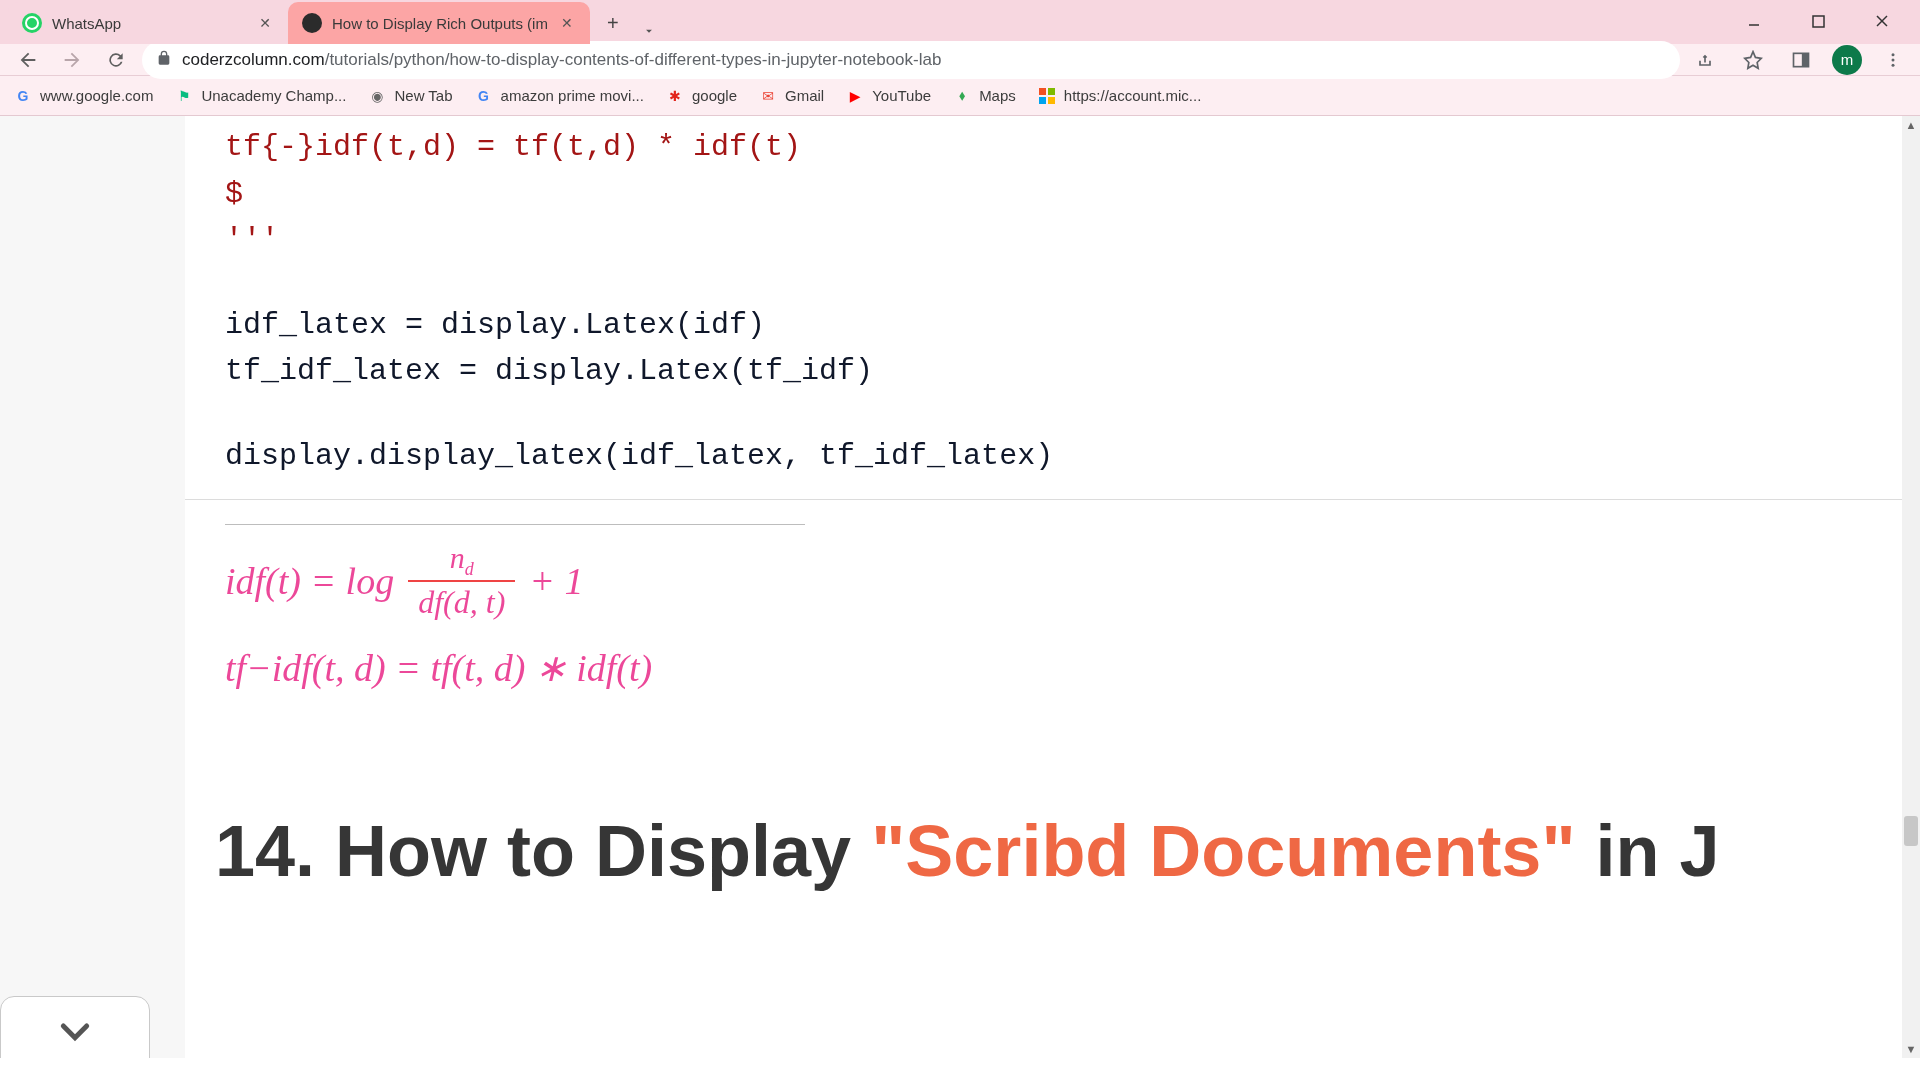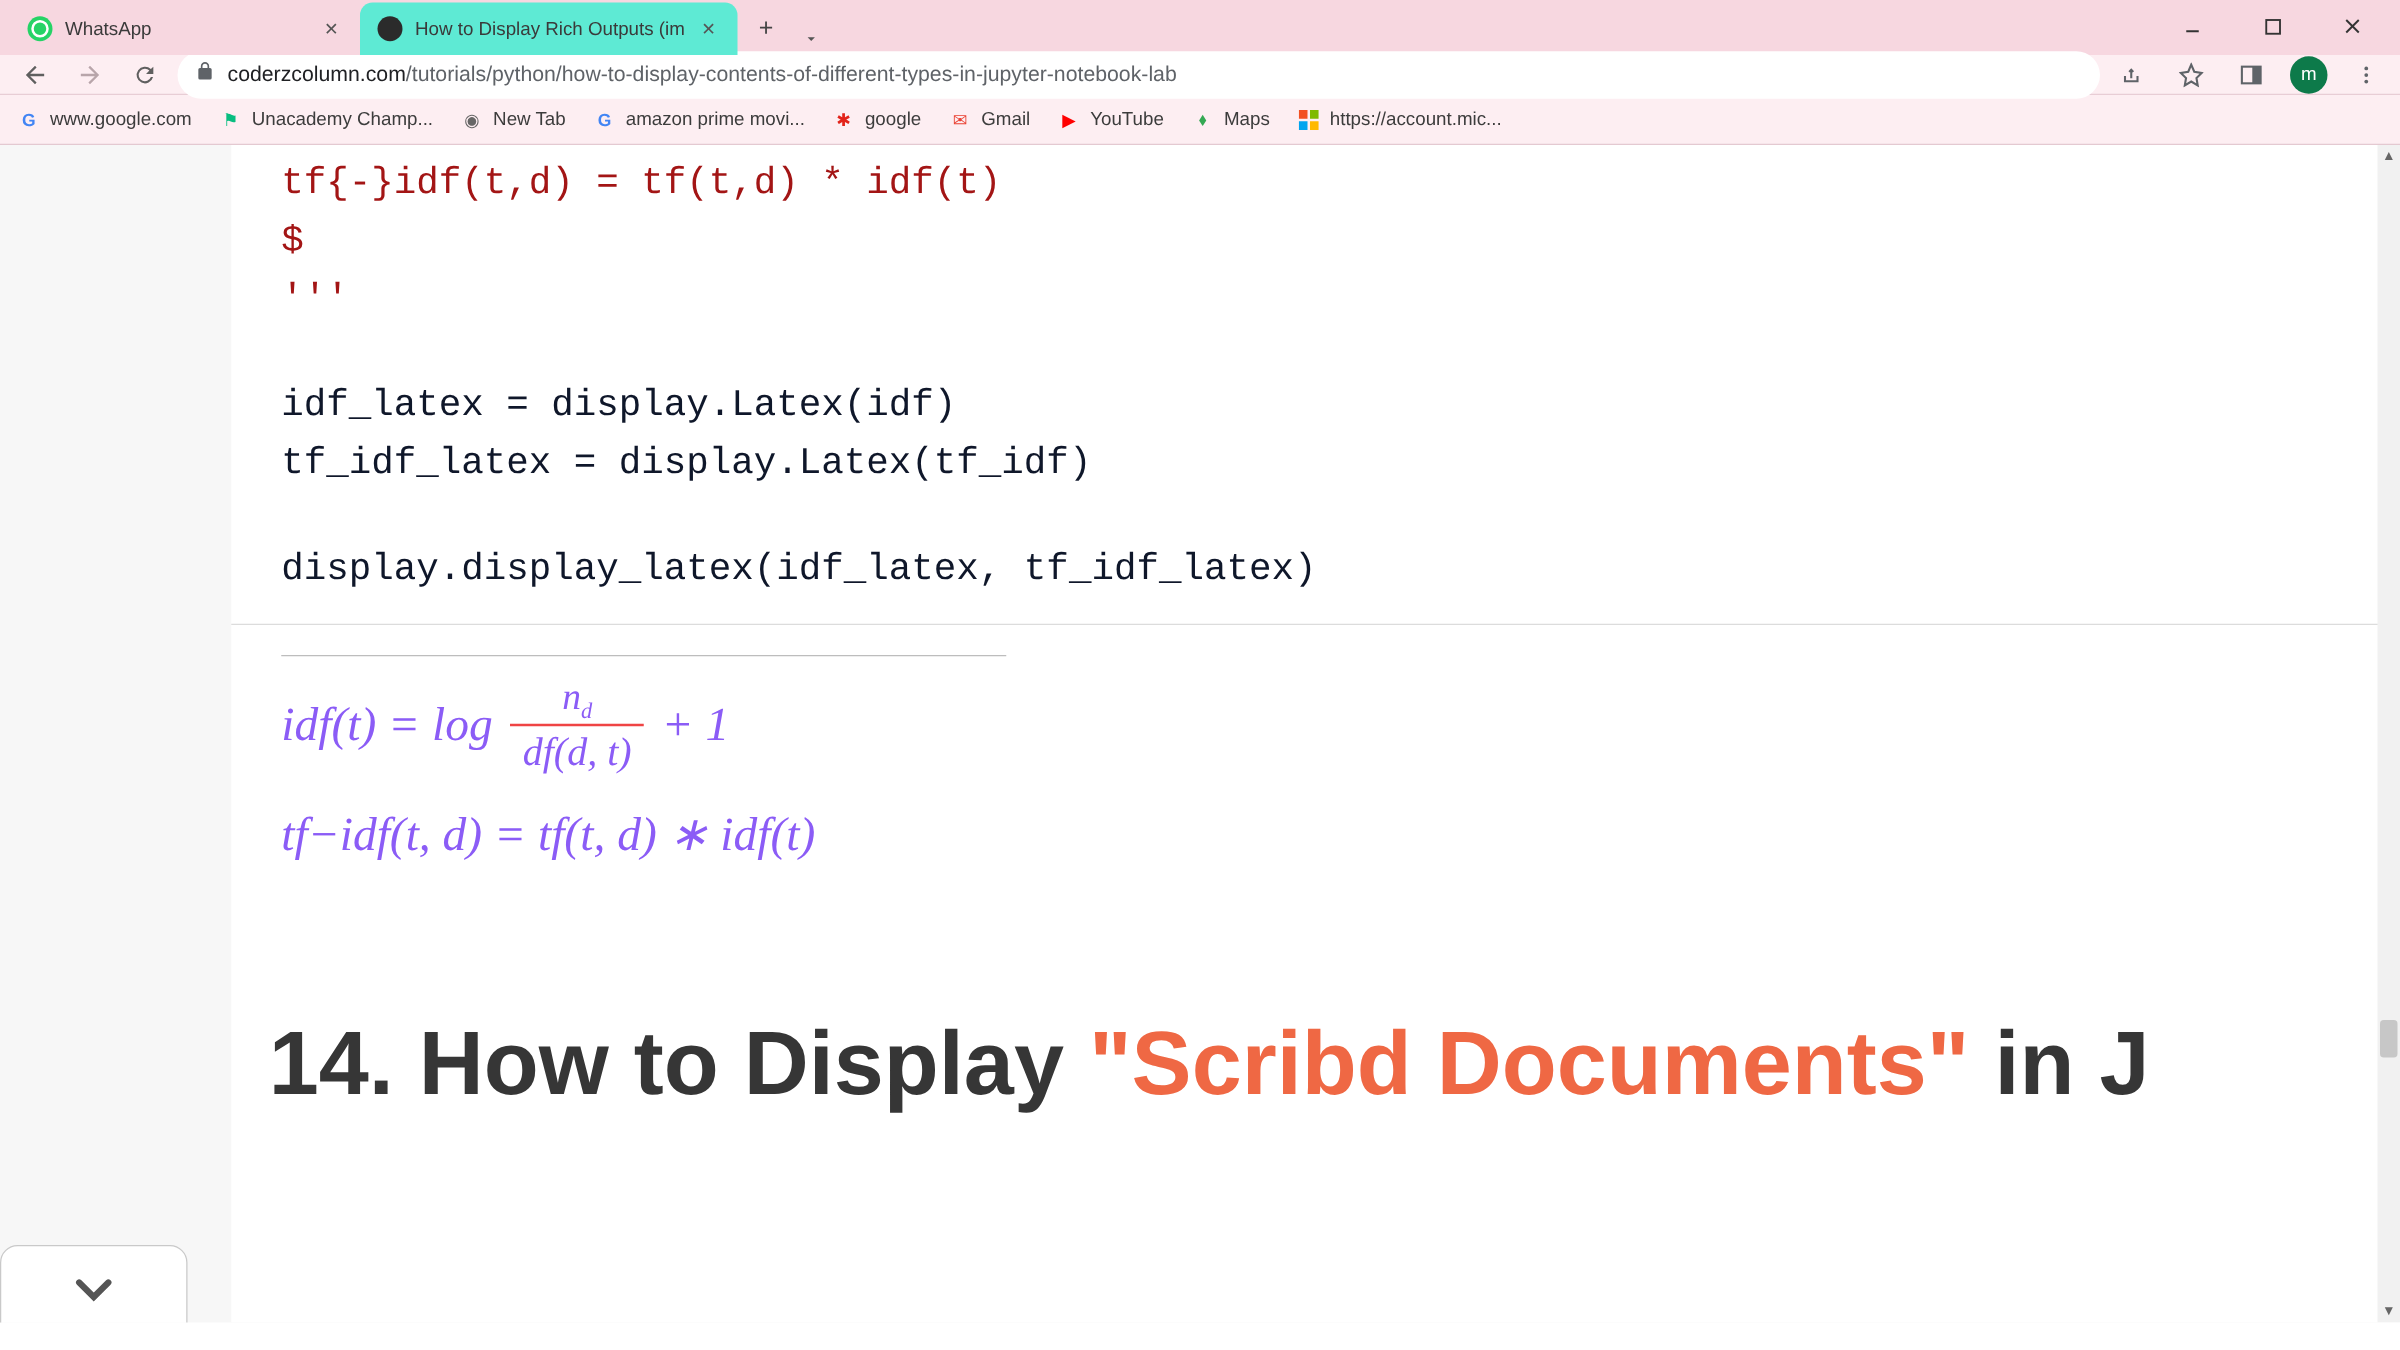--- a/index.html
+++ b/index.html
@@ -1,21 +1,21 @@
 <!DOCTYPE html>
 <html><head>
 <meta charset="utf-8">
 <style>
 * { margin: 0; padding: 0; box-sizing: border-box; }
 body { font-family: "Segoe UI", Arial, sans-serif; background: #fff; overflow: hidden; width: 1920px; height: 1080px; }
 
 
 .titlebar { background: #f7d7e0; height: 44px; display: flex; align-items: flex-end; padding: 0 8px; }
 .tab { background: #f7d7e0; height: 42px; display: flex; align-items: center; padding: 0 14px; gap: 10px; border-radius: 10px 10px 0 0; min-width: 280px; max-width: 310px; position: relative; }
-.tab.active { background: #5eead4; }
+.tab.active { background: #fca5a5; }
 .tab-favicon { width: 20px; height: 20px; border-radius: 50%; flex-shrink: 0; }
 .tab-title { font-size: 15px; color: #3a3a3a; white-space: nowrap; overflow: hidden; text-overflow: ellipsis; flex: 1; }
 .tab-close { width: 18px; height: 18px; display: flex; align-items: center; justify-content: center; color: #555; font-size: 14px; cursor: pointer; }
 .newtab { width: 34px; height: 34px; display: flex; align-items: center; justify-content: center; font-size: 20px; color: #444; margin-left: 6px; margin-bottom: 4px; }
 .win-controls { margin-left: auto; display: flex; gap: 24px; padding-right: 10px; padding-bottom: 8px; color: #333; }
 .win-btn { width: 40px; height: 30px; display: flex; align-items: center; justify-content: center; }
 .tab-caret { width: 30px; display:flex; align-items:center; justify-content:center; color:#555; margin-bottom:6px; margin-left:4px;}
 
 
 .addrbar { background: #fdeef2; height: 32px; display: flex; align-items: center; padding: 0 10px; gap: 8px; border-bottom: 1px solid #e8cdd5; }
@@ -34,21 +34,21 @@
 .bookmark { display: flex; align-items: center; gap: 8px; font-size: 15px; color: #3c3c3c; }
 .bm-icon { width: 18px; height: 18px; display: flex; align-items: center; justify-content: center; font-size: 14px; }
 
 
 .page { background: #f7f7f7; height: calc(1080px - 48px - 50px - 40px); position: relative; overflow: hidden; }
 .sheet { position: absolute; left: 185px; top: 0; right: 0; bottom: 0; background: #fff; }
 .code-area { padding: 8px 40px 20px 40px; font-family: "Consolas", "Courier New", monospace; font-size: 30px; line-height: 1.55; border-bottom: 1px solid #dcdcdc; }
 .code-area .red { color: #a31515; }
 .code-area .black { color: #0f172a; }
 .divider-short { width: 580px; height: 1px; background: #bdbdbd; margin: 24px 0 18px 40px; }
-.latex-out { padding: 0 20px 0 40px; font-family: "Cambria Math", "Times New Roman", serif; font-size: 38px; color: #8b5cf6; font-style: italic; }
+.latex-out { padding: 0 20px 0 40px; font-family: "Cambria Math", "Times New Roman", serif; font-size: 38px; color: #ec4899; font-style: italic; }
 .latex-row1 { display:flex; align-items:center; gap:6px; margin-bottom: 28px;}
 .frac { display:inline-flex; flex-direction:column; align-items:center; margin: 0 8px; line-height:1;}
 .frac .num { font-size: 30px; padding-bottom:2px;}
 .frac .num sub { font-size: 18px; font-style: italic;}
 .frac .den { border-top: 2px solid #ef4444; padding: 4px 10px 0 10px; font-size: 32px;}
 .heading { padding: 120px 0 0 30px; font-size: 72px; font-weight: 800; color: #363636; white-space: nowrap; font-family: "Segoe UI", Arial, sans-serif; }
 .heading .orange { color: #ef6844; }
 
 
 .widget { position: absolute; left: 0; bottom: -8px; width: 150px; height: 70px; background: #fff; border: 1px solid #c9c9c9; border-radius: 14px 14px 0 0; display:flex; align-items:center; justify-content:center;}

